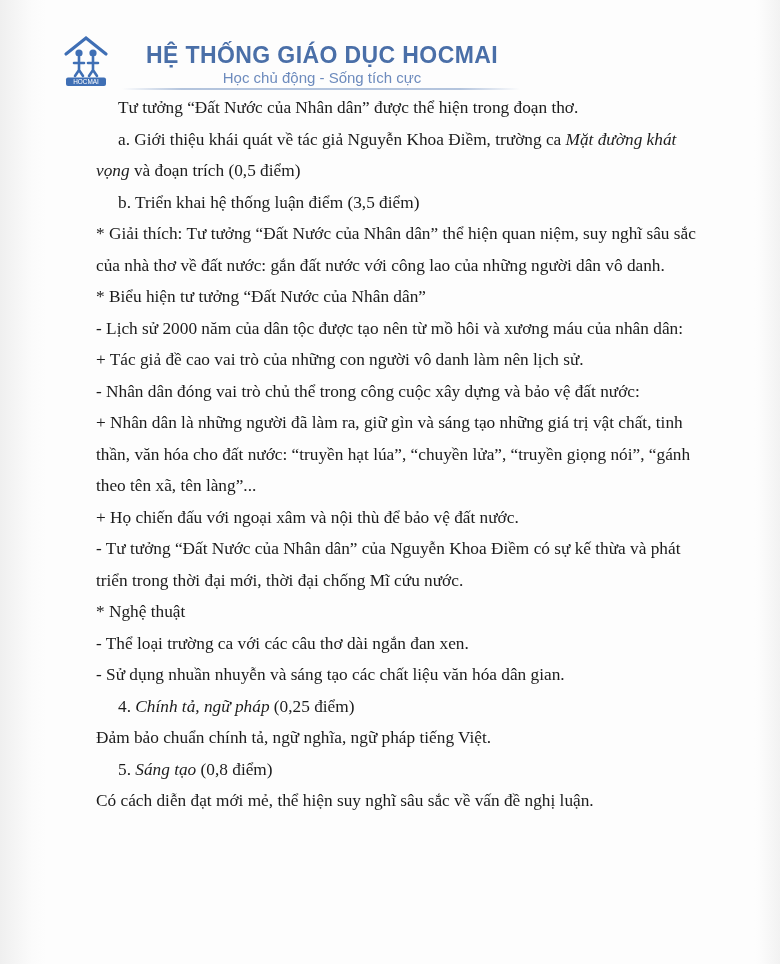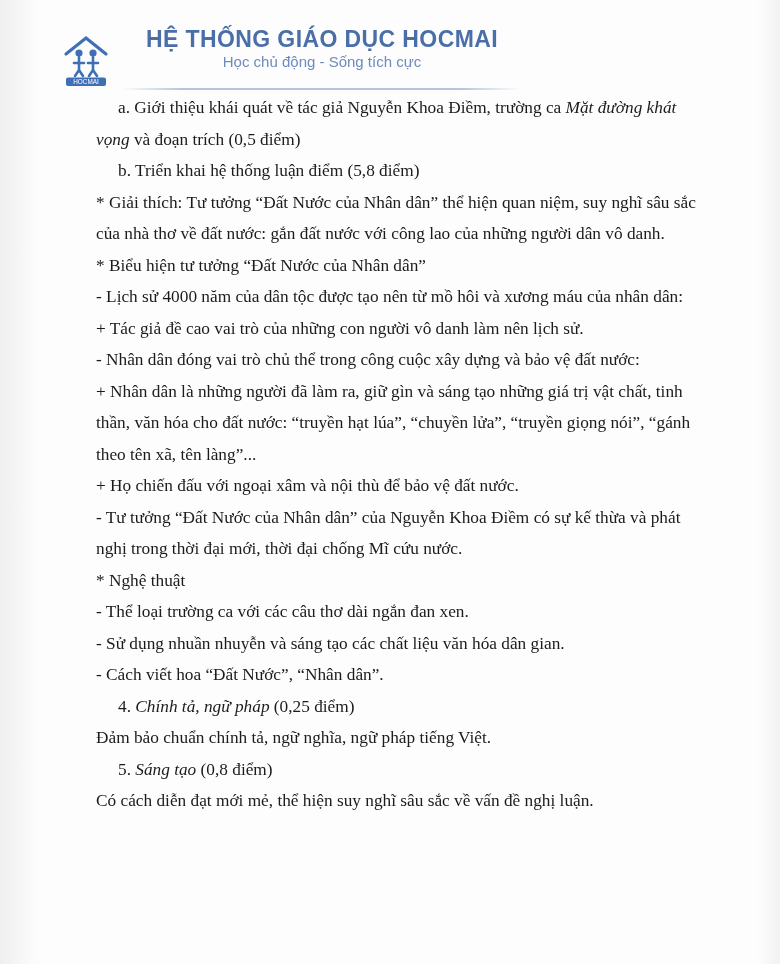--- a/index.html
+++ b/index.html
@@ -50,21 +50,21 @@
     position: absolute;
     left: 0;
     top: 6px;
     width: 52px;
     height: 54px;
   }
   .brand-mark svg { display: block; }
   .brand-text {
     position: absolute;
     left: 62px;
-    top: 0;
+    top: 16px;
     width: 400px;
     text-align: center;
   }
   .brand-title {
     font-family: "Liberation Sans", sans-serif;
     font-weight: bold;
     font-size: 23px;
     letter-spacing: 0.4px;
     color: #4a6fa8;
     white-space: nowrap;
@@ -124,33 +124,33 @@
       </svg>
     </div>
     <div class="brand-text">
       <div class="brand-title">HỆ THỐNG GIÁO DỤC HOCMAI</div>
       <div class="brand-sub">Học chủ động - Sống tích cực</div>
     </div>
     <div class="brand-rule"></div>
   </div>
 
   <div class="doc" id="doc-body">
+      <p class="ln ind"><span>Tư tưởng “Đất Nước của Nhân dân” được thể hiện trong đoạn thơ.</span></p>
       <p class="ln ind"><span>a. Giới thiệu khái quát về tác giả Nguyễn Khoa Điềm, trường ca </span><em>Mặt đường khát vọng</em><span> và đoạn trích (0,5 điểm)</span></p>
-      <p class="ln ind"><span>b. Triển khai hệ thống luận điểm (5,8 điểm)</span></p>
+      <p class="ln ind"><span>b. Triển khai hệ thống luận điểm (3,5 điểm)</span></p>
       <p class="ln"><span>* Giải thích: Tư tưởng “Đất Nước của Nhân dân” thể hiện quan niệm, suy nghĩ sâu sắc của nhà thơ về đất nước: gắn đất nước với công lao của những người dân vô danh.</span></p>
       <p class="ln"><span>* Biểu hiện tư tưởng “Đất Nước của Nhân dân”</span></p>
-      <p class="ln"><span>- Lịch sử 4000 năm của dân tộc được tạo nên từ mồ hôi và xương máu của nhân dân:</span></p>
+      <p class="ln"><span>- Lịch sử 2000 năm của dân tộc được tạo nên từ mồ hôi và xương máu của nhân dân:</span></p>
       <p class="ln"><span>+ Tác giả đề cao vai trò của những con người vô danh làm nên lịch sử.</span></p>
       <p class="ln"><span>- Nhân dân đóng vai trò chủ thể trong công cuộc xây dựng và bảo vệ đất nước:</span></p>
       <p class="ln"><span>+ Nhân dân là những người đã làm ra, giữ gìn và sáng tạo những giá trị vật chất, tinh thần, văn hóa cho đất nước: “truyền hạt lúa”, “chuyền lửa”, “truyền giọng nói”, “gánh theo tên xã, tên làng”...</span></p>
       <p class="ln"><span>+ Họ chiến đấu với ngoại xâm và nội thù để bảo vệ đất nước.</span></p>
-      <p class="ln"><span>- Tư tưởng “Đất Nước của Nhân dân” của Nguyễn Khoa Điềm có sự kế thừa và phát nghị trong thời đại mới, thời đại chống Mĩ cứu nước.</span></p>
+      <p class="ln"><span>- Tư tưởng “Đất Nước của Nhân dân” của Nguyễn Khoa Điềm có sự kế thừa và phát triển trong thời đại mới, thời đại chống Mĩ cứu nước.</span></p>
       <p class="ln"><span>* Nghệ thuật</span></p>
       <p class="ln"><span>- Thể loại trường ca với các câu thơ dài ngắn đan xen.</span></p>
       <p class="ln"><span>- Sử dụng nhuần nhuyễn và sáng tạo các chất liệu văn hóa dân gian.</span></p>
-      <p class="ln"><span>- Cách viết hoa “Đất Nước”, “Nhân dân”.</span></p>
       <p class="ln ind"><span>4. </span><em>Chính tả, ngữ pháp</em><span> (0,25 điểm)</span></p>
       <p class="ln"><span>Đảm bảo chuẩn chính tả, ngữ nghĩa, ngữ pháp tiếng Việt.</span></p>
       <p class="ln ind"><span>5. </span><em>Sáng tạo</em><span> (0,8 điểm)</span></p>
       <p class="ln"><span>Có cách diễn đạt mới mẻ, thể hiện suy nghĩ sâu sắc về vấn đề nghị luận.</span></p>
     </div>
 
 </div>
 
 </body></html>

